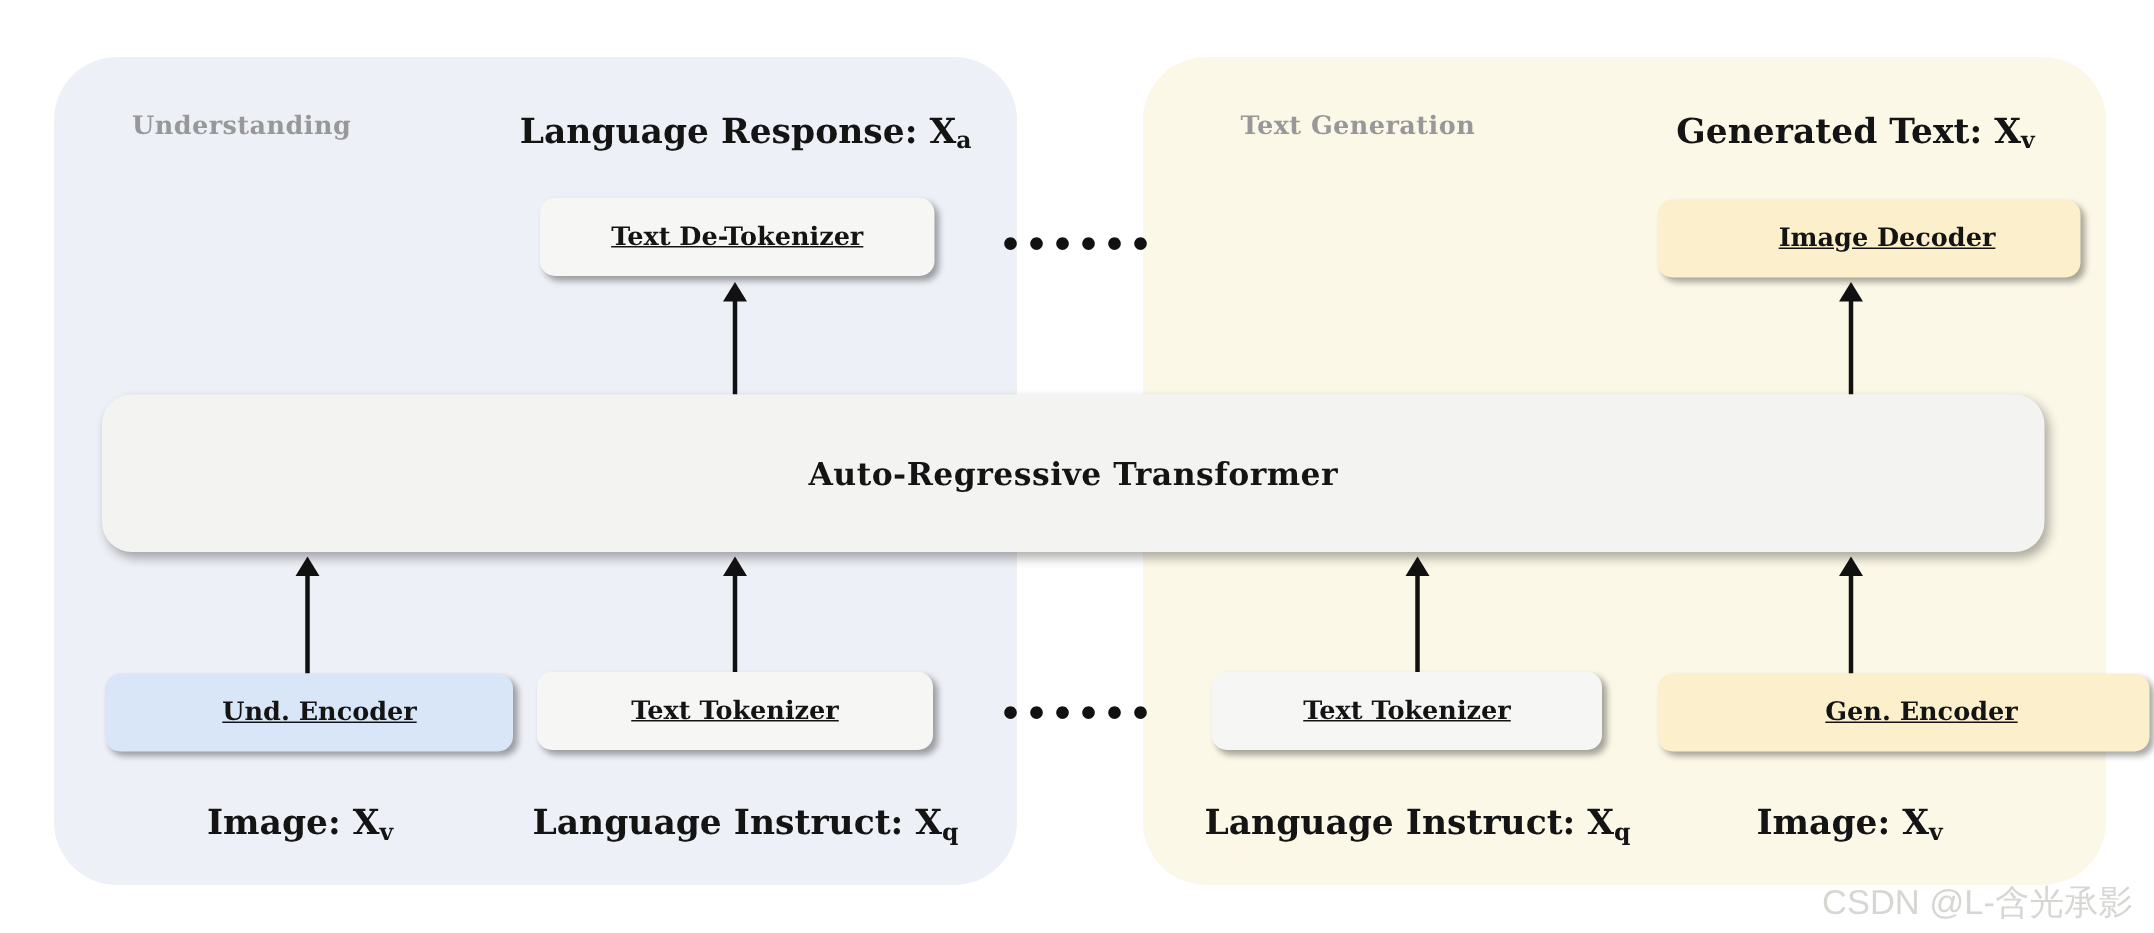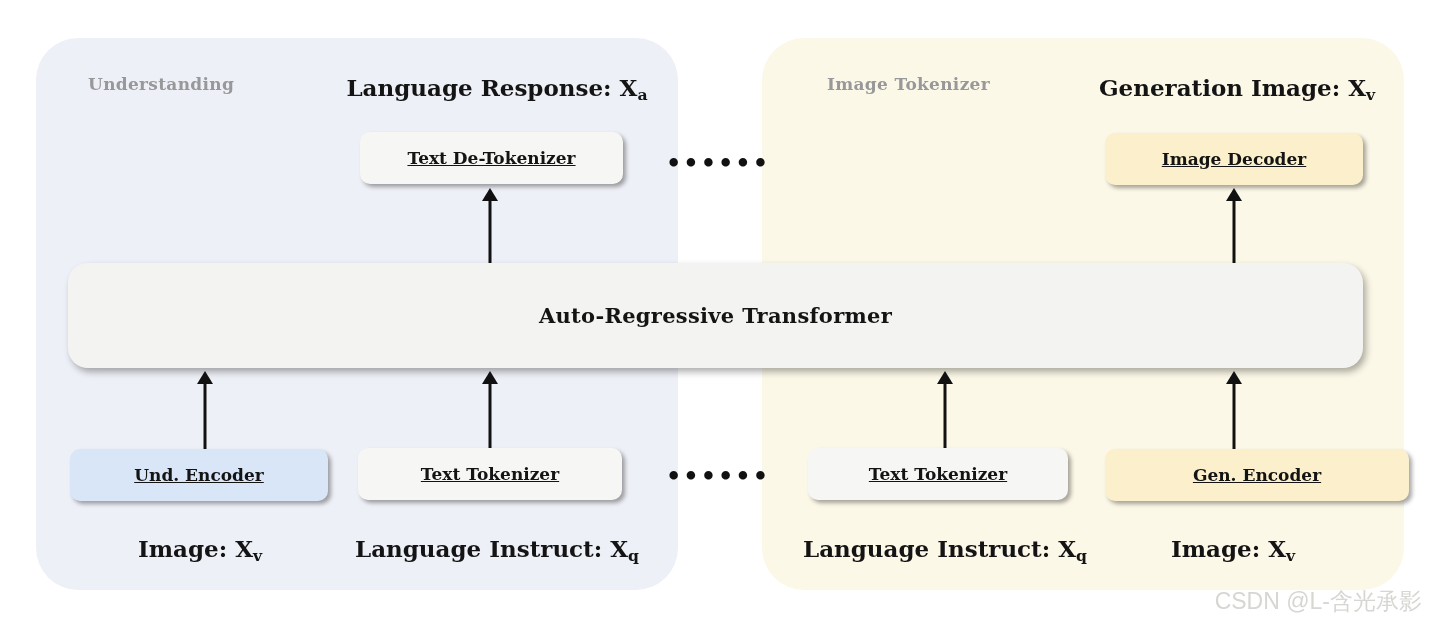--- a/index.html
+++ b/index.html
@@ -38,22 +38,22 @@
   .node{
     position:absolute;height:52px;
     border-radius:10px;
     display:flex;align-items:center;justify-content:center;
     font-size:17px;font-weight:600;
     box-shadow:3px 3px 4px rgba(0,0,0,0.35);
     white-space:nowrap;
     text-decoration:underline;
   }
   .node-gray{background:var(--box-gray,#f6f6f5);}
-  .node-blue{background:var(--box-blue,#d9e6f8);}
-  .node-yellow{background:var(--box-yellow,#fbf0cb);}
+  .node-blue{background:var(--box-blue,#d9e6f8);padding-left:14px;}
+  .node-yellow{background:var(--box-yellow,#fbf0cb);padding-left:24px;}
   .transformer{
     position:absolute;left:68px;top:263px;width:1295px;height:105px;
     background:var(--transformer-bg,#f3f3f2);
     border-radius:20px;
     box-shadow:3px 4px 7px rgba(0,0,0,0.32);
     display:flex;align-items:center;justify-content:center;
     font-size:21px;font-weight:600;
     letter-spacing:0.3px;
   }
   .dots{
@@ -87,27 +87,27 @@
 </style>
 </head>
 <body>
 
 <div class="canvas">
 
   <div class="panel panel-left"></div>
   <div class="panel panel-right"></div>
 
   <div class="panel-title" style="left:88px;">Understanding</div>
-  <div class="panel-title" style="left:827px;">Image Tokenizer</div>
+  <div class="panel-title" style="left:827px;">Text Generation</div>
 
   <div class="io-label" style="left:497px;top:74px;">
     <span>Language Response: X</span><sub class="sub">a</sub>
   </div>
   <div class="io-label" style="left:1237px;top:74px;">
-    <span>Generation Image: X</span><sub class="sub">v</sub>
+    <span>Generated Text: X</span><sub class="sub">v</sub>
   </div>
 
   <div class="node node-gray" style="left:360px;top:132px;width:263px;">Text De-Tokenizer</div>
   <div class="node node-yellow" style="left:1105px;top:133px;width:258px;">Image Decoder</div>
 
   <div class="dots" style="left:718px;top:148px;">••••••</div>
   <div class="dots" style="left:718px;top:461px;">••••••</div>
 
   <div class="arrow" style="left:490px;top:188px;height:75px;">
     <span class="head"></span>

